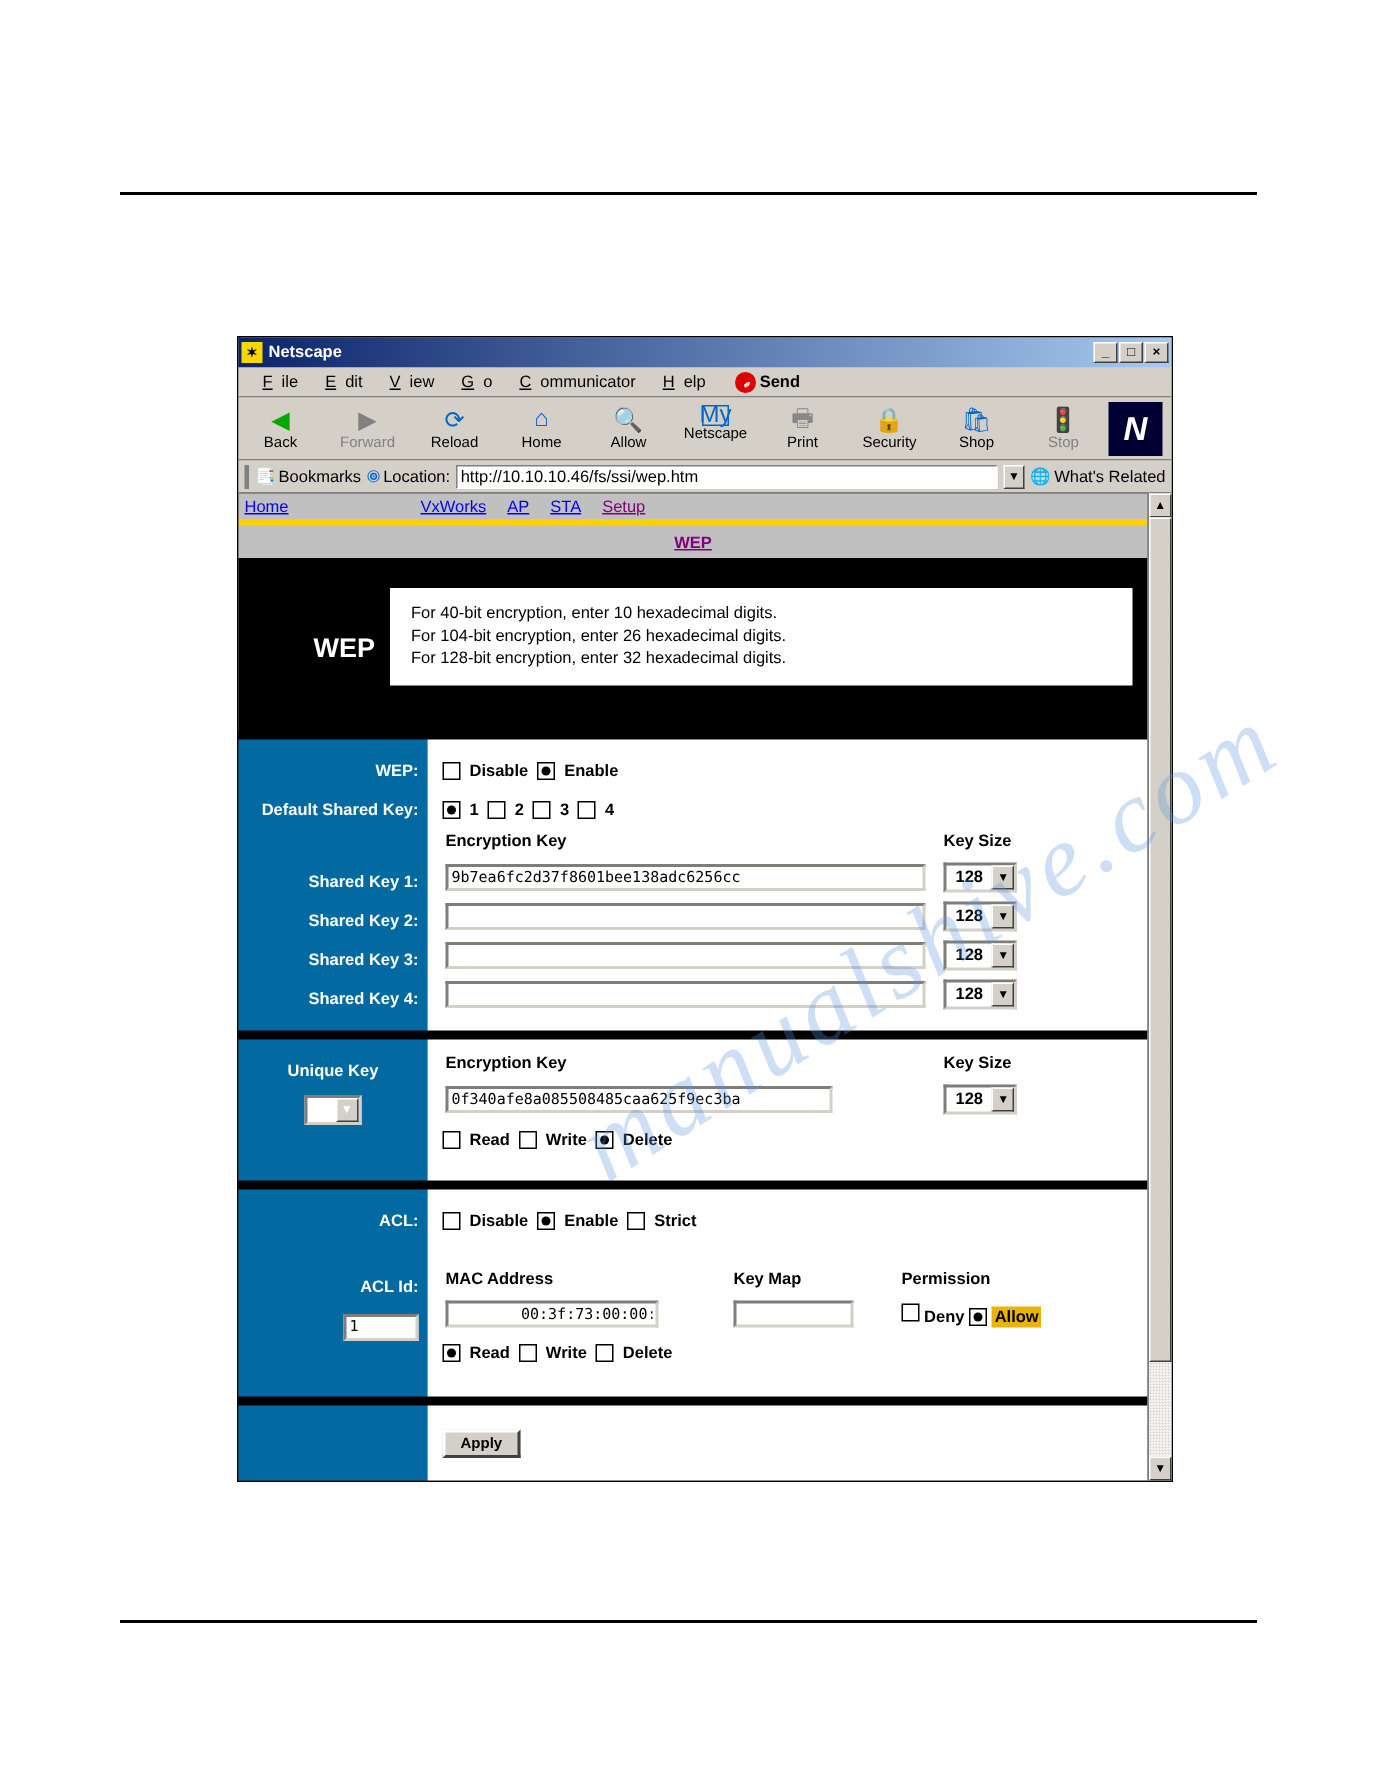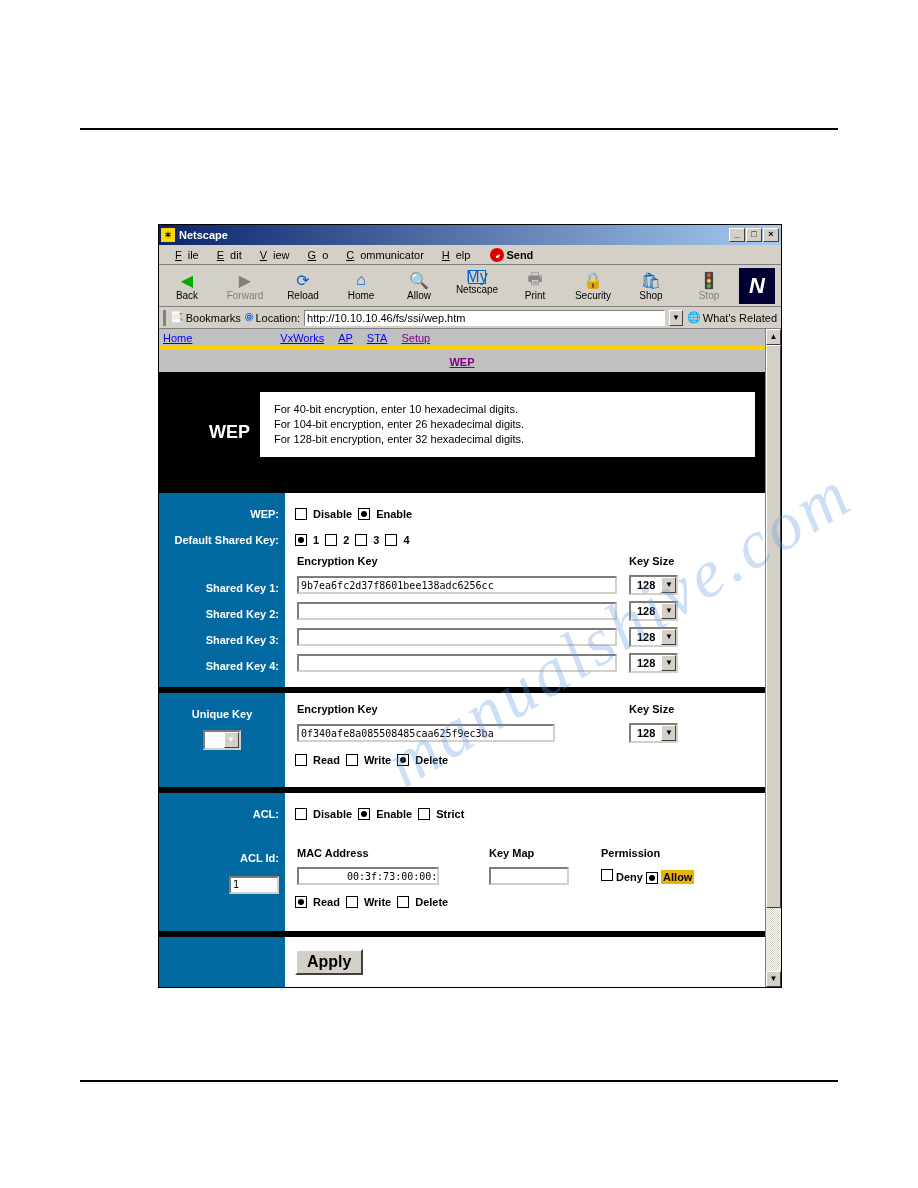--- a/index.html
+++ b/index.html
@@ -48,21 +48,21 @@
 .selbox .val{padding:0 6px;font-size:11px;font-weight:bold}
 .selbox .arr{width:15px;height:16px;background:#d4d0c8;border:1px solid;border-color:#fff #404040 #404040 #fff;text-align:center;font-size:8px;line-height:14px}
 .keytable{width:100%}
 .keytable th{text-align:left;font-size:11px;font-weight:bold;padding-bottom:4px}
 .keytable td{padding:2px 0}
 .scrollbar{position:absolute;right:0;top:0;bottom:0;width:16px;background:#d4d0c8;border-left:1px solid #808080}
 .scrollbar .up,.scrollbar .dn{height:16px;background:#d4d0c8;border:1px solid;border-color:#fff #404040 #404040 #fff;text-align:center;font-size:8px;line-height:13px}
 .scrollbar .dn{position:absolute;bottom:0;left:0;right:0}
 .scrollbar .track{position:absolute;top:16px;bottom:16px;left:0;right:0;background:repeating-conic-gradient(#d4d0c8 0 25%,#fff 0 50%) 0 0/2px 2px}
 .scrollbar .thumb{position:absolute;left:0;right:0;top:0;height:90%;background:#d4d0c8;border:1px solid;border-color:#fff #404040 #404040 #fff}
-.applybtn{padding:2px 10px;font-size:16px;font-weight:bold;background:#d4d0c8;border:2px solid;border-color:#fff #404040 #404040 #fff}
+.applybtn{padding:2px 10px;font-size:10px;font-weight:bold;background:#d4d0c8;border:2px solid;border-color:#fff #404040 #404040 #fff}
 .watermark{position:absolute;left:140px;top:260px;width:640px;text-align:center;font-size:68px;color:rgba(90,150,220,0.3);transform:rotate(-32deg);pointer-events:none;font-family:Georgia,serif;font-style:italic;letter-spacing:4px}
 .content-wrap{position:relative;margin-right:16px}
 </style>
 </head>
 <body>
 
 <div class="page-hr hr-top"></div>
 <div class="page-hr hr-bot"></div>
 
 <div class="win">

